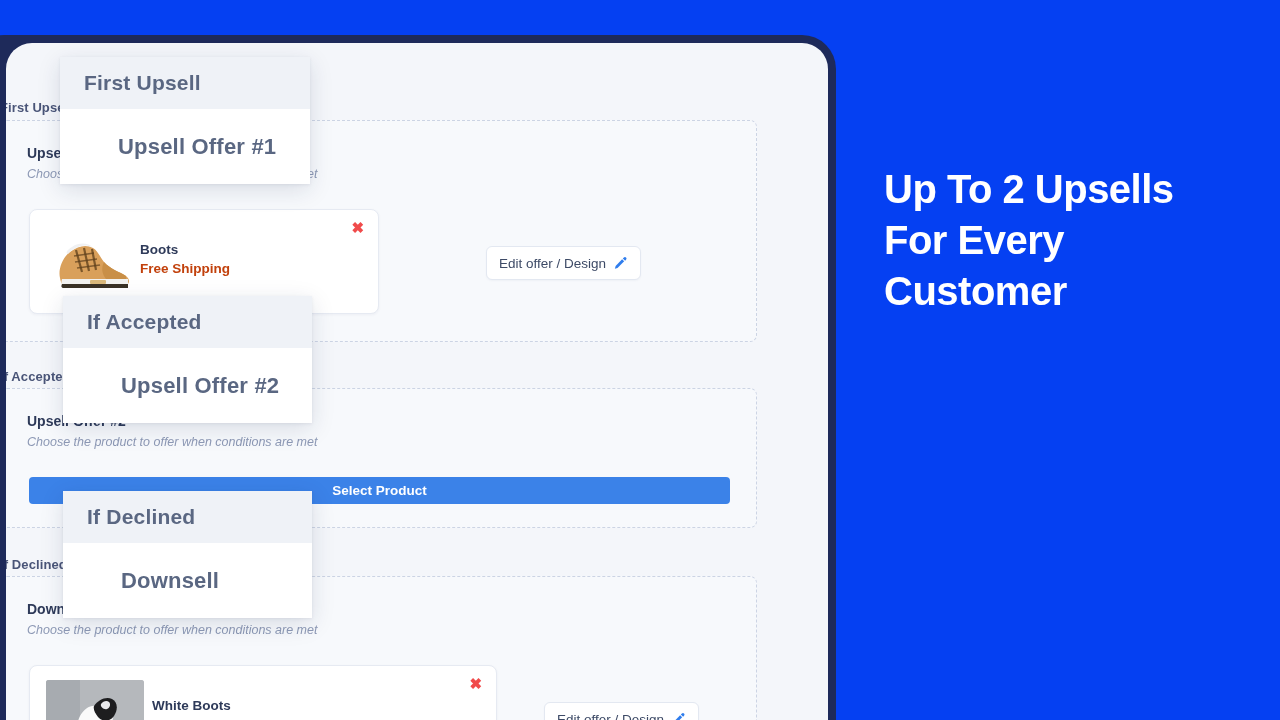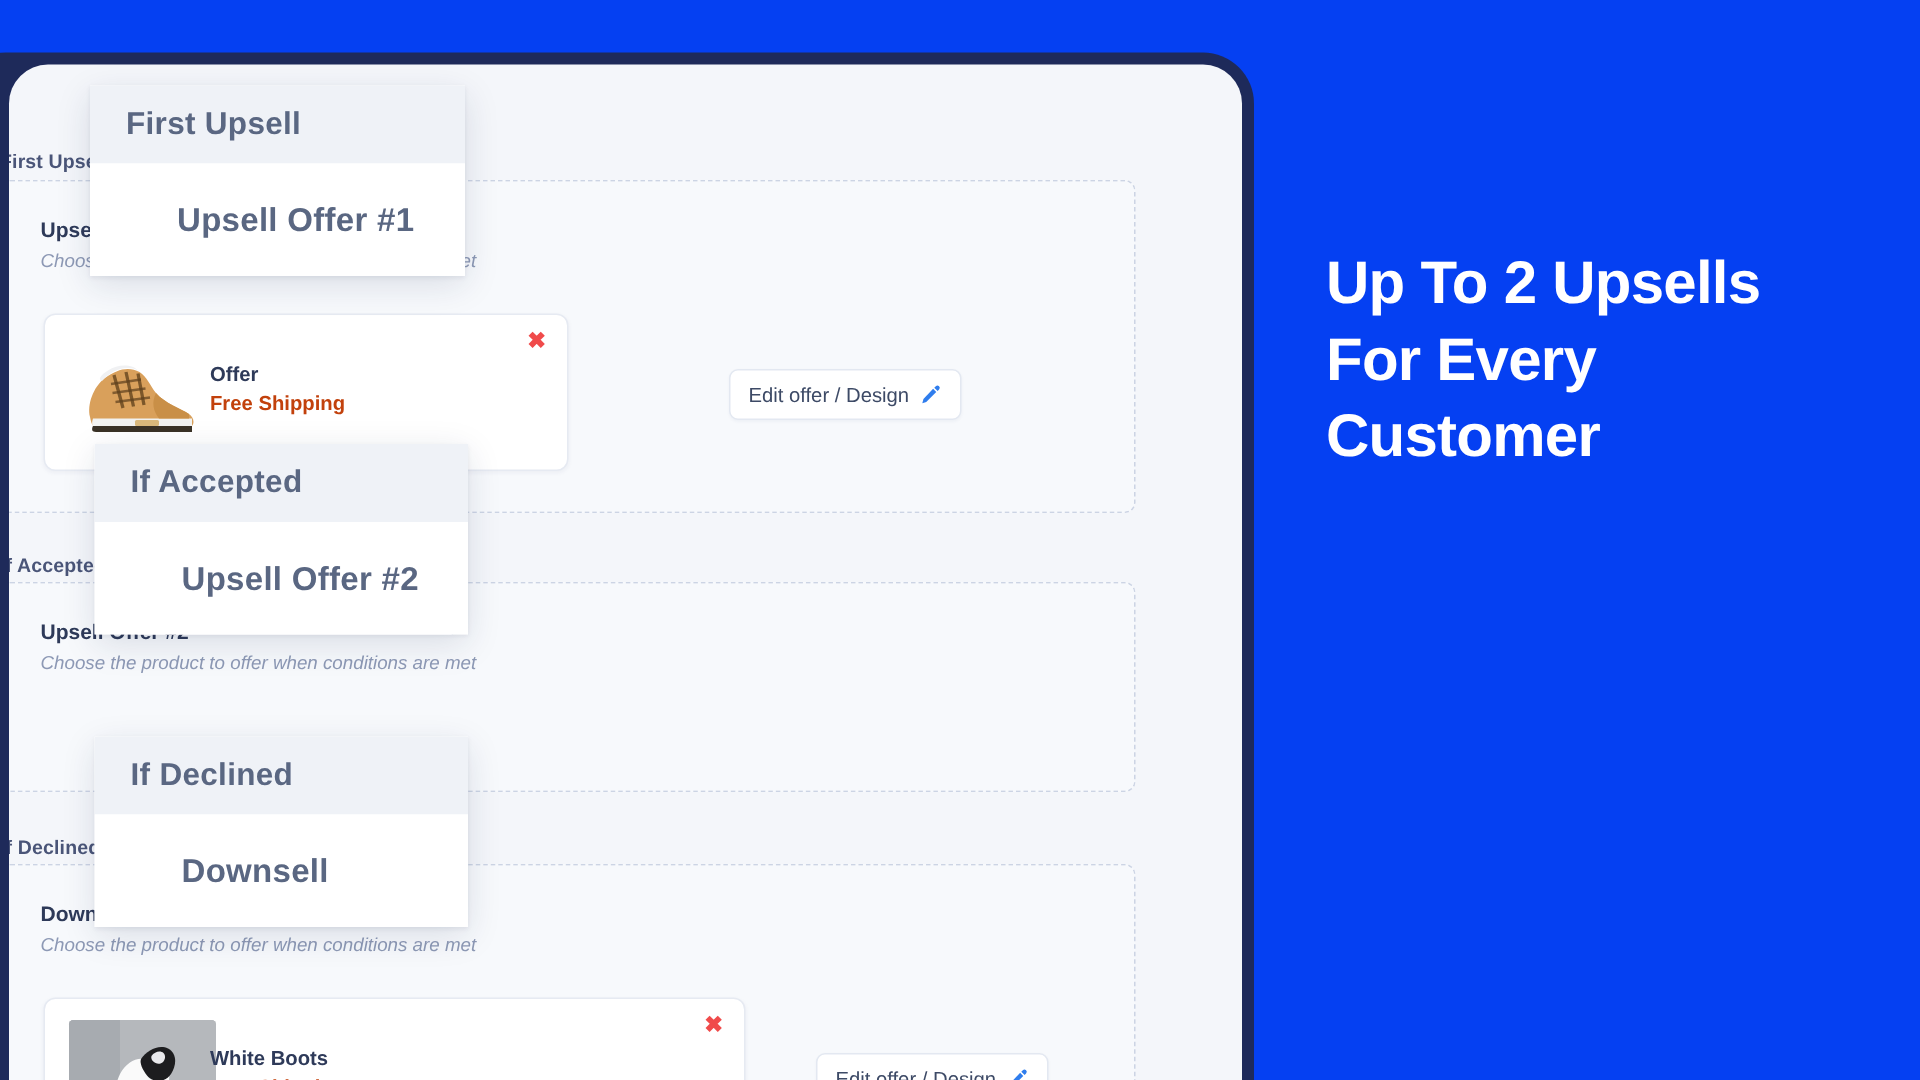--- a/index.html
+++ b/index.html
@@ -168,21 +168,21 @@
                   <path d="M22 30 C28 23 38 19 46 23 C43 19 33 18 26 23 C21 26 19 29 22 30 Z" fill="#f0f1f3"></path>
                   <path d="M16 55 L82 55 L82 61 L18 61 C15 61 15 58 16 55 Z" fill="#f2f2f0"></path>
                   <path d="M16 60 L82 60 L82 64 L18 64 C15 64 15 62 16 60 Z" fill="#3a3226"></path>
                   <path d="M30 26 L36 48 M38 24 L43 47 M46 25 L50 46" stroke="#6b4a22" stroke-width="2.2" fill="none" opacity=".85"></path>
                   <path d="M28 32 L48 29 M29 38 L51 35 M31 44 L54 41" stroke="#5d3f1c" stroke-width="1.6" fill="none" opacity=".7"></path>
                   <rect x="44" y="56" width="16" height="4" rx="1" fill="#c9922f" opacity=".6"></rect>
                   <path d="M58 38 C64 45 74 48 80 52 L80 55 L60 55 C56 50 55 44 58 38 Z" fill="#c98f47"></path>
                 </g>
               </svg>
             </div>
-            <div class="product-name" style="left:110px; top:32px;">Offer</div>
+            <div class="product-name" style="left:110px; top:32px;">Boots</div>
             <div class="product-ship" style="left:110px; top:51px;">Free Shipping</div>
             <div class="remove-x" style="right:14px; top:10px;">✖</div>
           </div>
 
           <div class="edit-btn" style="left:485px; top:125px; width:155px; height:34px;">
             <span>Edit offer / Design</span>
             <span class="pencil">
               <svg viewBox="0 0 16 16" width="15" height="15" aria-hidden="true">
                 <path d="M11.6 1.6 a1.6 1.6 0 0 1 2.3 2.3 L12.9 5 L10.5 2.6 Z" fill="#2f7ded"></path>
                 <path d="M9.7 3.4 L11.9 5.7 L4.8 12.8 L2 13.6 L2.8 10.7 Z" fill="#2f7ded"></path>
@@ -190,20 +190,23 @@
             </span>
           </div>
         </div>
 
         <div class="section-label" style="left:30px; top:334px;">If Accepted</div>
 
         <div class="dashed-box" style="left:30px; top:353px; width:757px; height:140px;">
           <div class="box-title" style="left:26px; top:24px;">Upsell Offer #2</div>
           <div class="box-sub" style="left:26px; top:46px;">Choose the product to offer when conditions are met</div>
 
+          <button class="select-product-btn" style="left:28px; top:88px; width:701px; height:27px;">
+            <span>Select Product</span>
+          </button>
         </div>
 
         <div class="section-label" style="left:30px; top:522px;">If Declined</div>
 
         <div class="dashed-box" style="left:30px; top:541px; width:757px; height:180px;">
           <div class="box-title" style="left:26px; top:24px;">Downsell</div>
           <div class="box-sub" style="left:26px; top:46px;">Choose the product to offer when conditions are met</div>
 
           <div class="product-card" style="left:28px; top:88px; width:468px; height:105px;">
             <div class="product-thumb dark-bg">
@@ -213,21 +216,21 @@
                 <rect x="0" y="60" width="98" height="14" fill="#c9ccd0"></rect>
                 <g>
                   <path d="M34 60 C30 54 30 44 34 36 C38 29 44 25 50 26 L62 24 C66 28 68 36 66 44 C64 52 58 60 50 64 C44 67 38 66 34 60 Z" fill="#fafafa"></path>
                   <path d="M48 26 C52 20 60 16 66 19 C72 22 72 30 68 36 C64 42 56 42 52 37 C49 33 47 29 48 26 Z" fill="#1d1d1f"></path>
                   <path d="M55 24 C57 21 61 20 63 22 C65 24 64 28 61 29 C58 30 54 27 55 24 Z" fill="#e9e9ec"></path>
                   <path d="M32 58 C30 62 32 66 38 67 C46 68 56 64 62 58 L60 54 C54 60 44 63 38 62 C34 61 33 59 32 58 Z" fill="#ededee"></path>
                   <path d="M31 62 C34 68 44 70 52 67 L50 63 C44 65 36 64 33 61 Z" fill="#d8d9dc"></path>
                 </g>
               </svg>
             </div>
-            <div class="product-name" style="left:110px; top:32px;">White Boots</div>
+            <div class="product-name" style="left:122px; top:32px;">White Boots</div>
             <div class="product-ship" style="left:110px; top:51px;">Free Shipping</div>
             <div class="remove-x" style="right:14px; top:10px;">✖</div>
           </div>
 
           <div class="edit-btn" style="left:543px; top:125px; width:155px; height:34px;">
             <span>Edit offer / Design</span>
             <span class="pencil">
               <svg viewBox="0 0 16 16" width="15" height="15" aria-hidden="true">
                 <path d="M11.6 1.6 a1.6 1.6 0 0 1 2.3 2.3 L12.9 5 L10.5 2.6 Z" fill="#2f7ded"></path>
                 <path d="M9.7 3.4 L11.9 5.7 L4.8 12.8 L2 13.6 L2.8 10.7 Z" fill="#2f7ded"></path>

